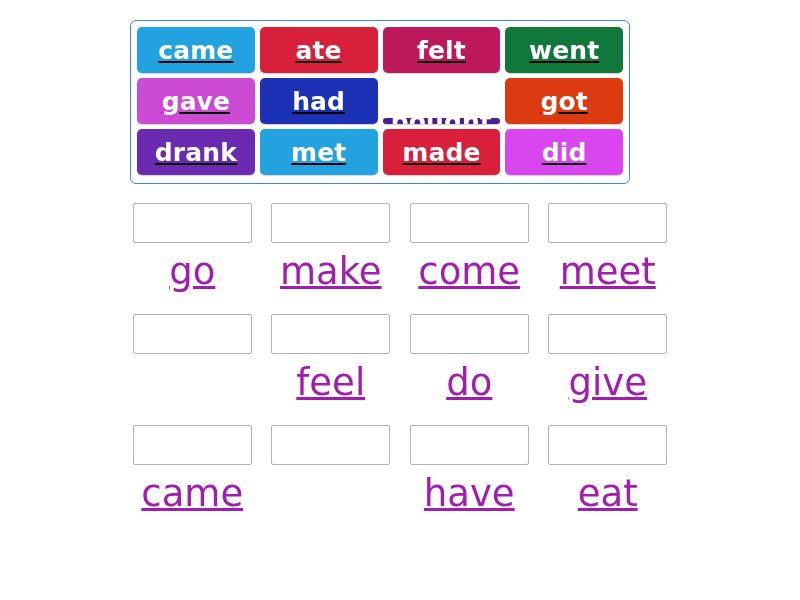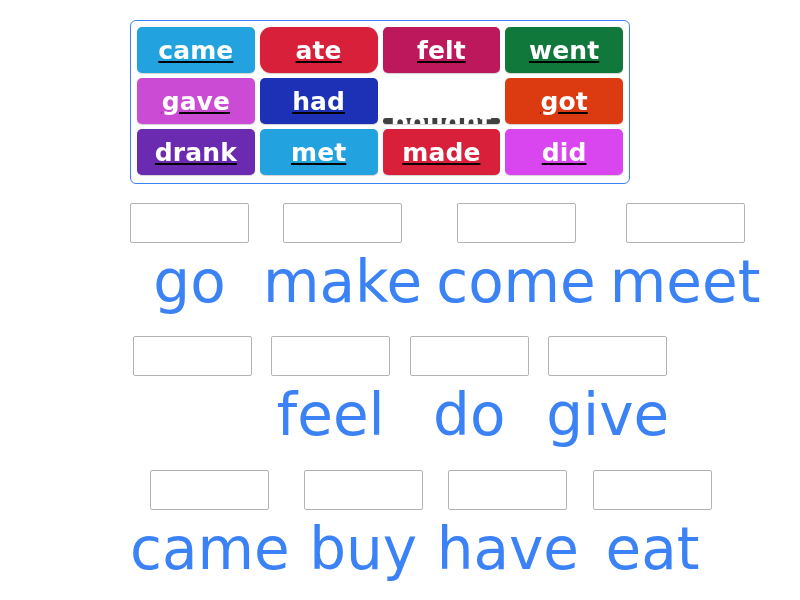--- a/index.html
+++ b/index.html
@@ -88,46 +88,47 @@
     width: 119px;
     height: 40px;
     box-sizing: border-box;
     border: 1px solid #b3b3b3;
     background: #ffffff;
     border-radius: 2px;
   }
 
   .prompt-word {
     margin-top: 9px;
-    font-size: 58px;
+    font-size: 37px;
     line-height: 1.06;
-    color: #3b82f6;
+    color: #a21caf;
     font-weight: normal;
     white-space: nowrap;
     user-select: none;
+    text-decoration: underline;
   }
 </style>
 </head>
 <body>
 
 <div id="app">
 
   <div class="tile-bank">
 
     <div class="tile-row">
       <div class="tile" style="background-color: rgb(34, 163, 224);">came</div>
-      <div class="tile" style="background-color: rgb(216, 32, 58); border-radius: 11px;">ate</div>
+      <div class="tile" style="background-color: rgb(216, 32, 58);">ate</div>
       <div class="tile" style="background-color: #be185d;">felt</div>
       <div class="tile" style="background-color: rgb(17, 120, 60);">went</div>
     </div>
 
     <div class="tile-row">
       <div class="tile" style="background-color: rgb(204, 75, 212);">gave</div>
       <div class="tile" style="background-color: rgb(28, 49, 182);">had</div>
-      <div class="tile" style="background-color: #404040; margin-top: 40px;">bought</div>
+      <div class="tile" style="background-color: #4c1d95; margin-top: 40px;">bought</div>
       <div class="tile" style="background-color: rgb(220, 58, 17);">got</div>
     </div>
 
     <div class="tile-row">
       <div class="tile" style="background-color: rgb(106, 43, 176);">drank</div>
       <div class="tile" style="background-color: rgb(34, 163, 224);">met</div>
       <div class="tile" style="background-color: rgb(216, 32, 58);">made</div>
       <div class="tile" style="background-color: #d946ef;">did</div>
     </div>
 
@@ -172,21 +173,20 @@
       </div>
     </div>
 
     <div class="prompt-row">
       <div class="prompt-cell">
         <div class="dropzone"></div>
         <div class="prompt-word">came</div>
       </div>
       <div class="prompt-cell">
         <div class="dropzone"></div>
-        <div class="prompt-word">buy</div>
       </div>
       <div class="prompt-cell">
         <div class="dropzone"></div>
         <div class="prompt-word">have</div>
       </div>
       <div class="prompt-cell">
         <div class="dropzone"></div>
         <div class="prompt-word">eat</div>
       </div>
     </div>

